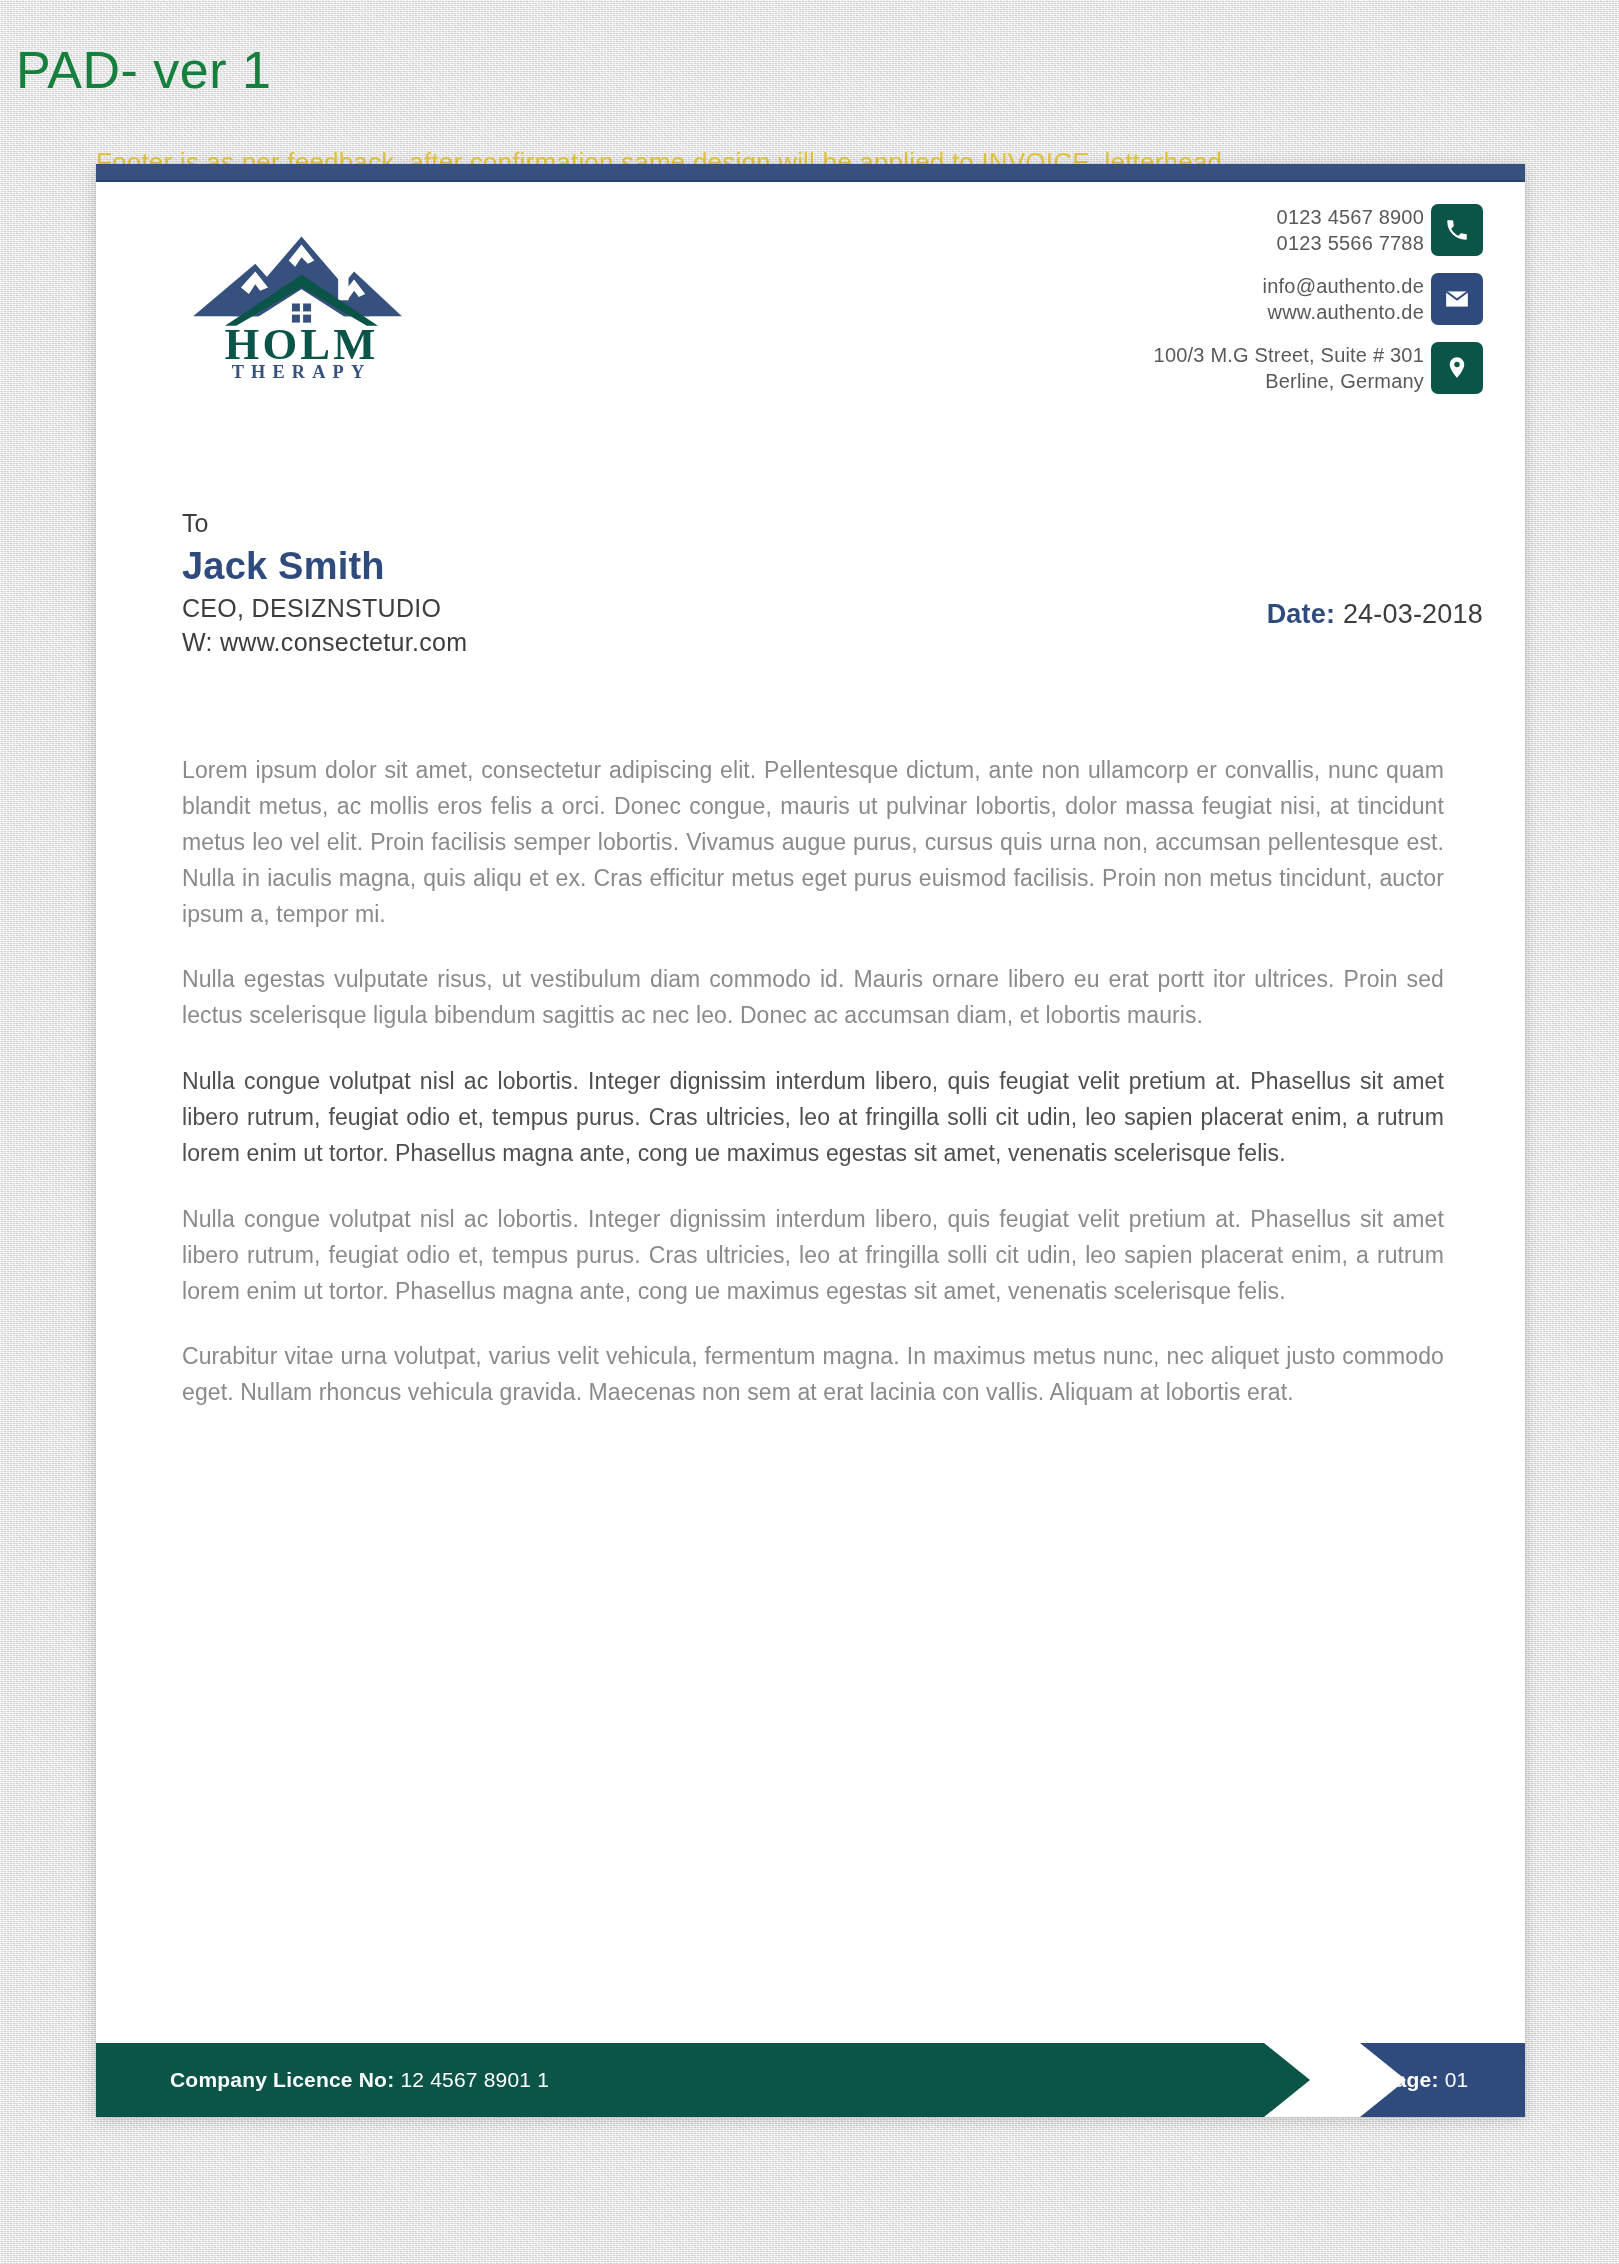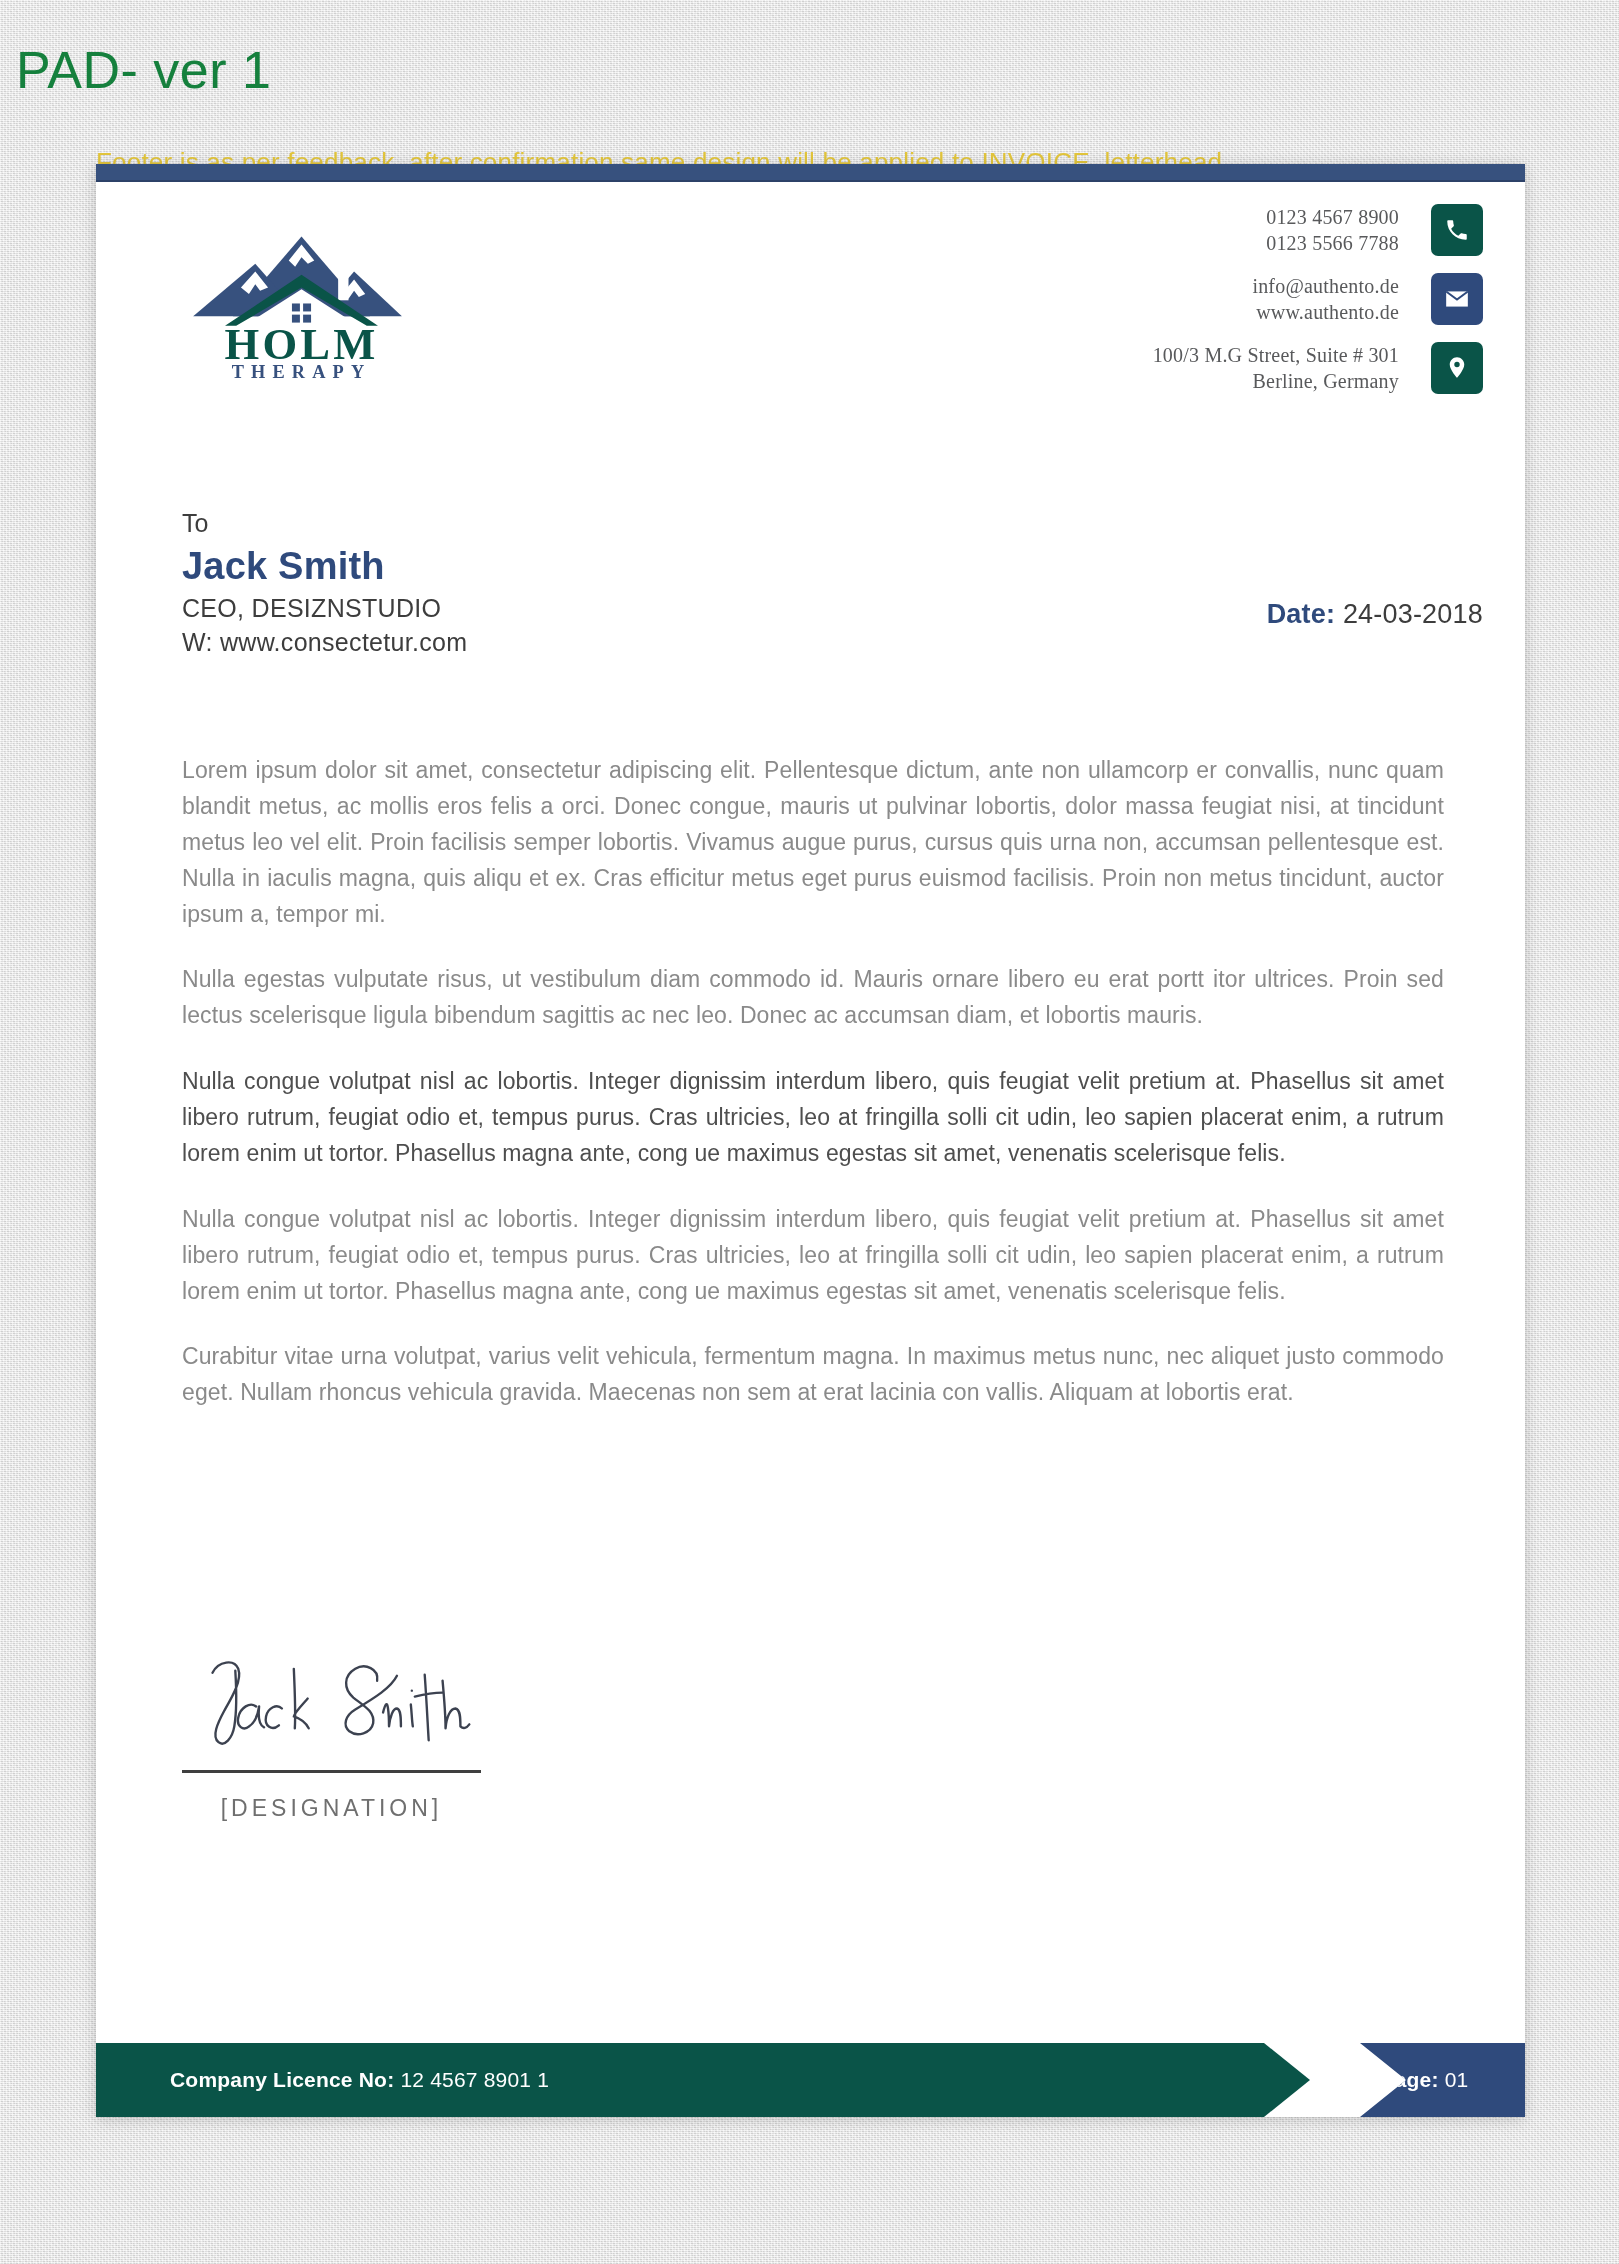--- a/index.html
+++ b/index.html
@@ -87,22 +87,21 @@
     right: 42px;
     top: 22px;
     display: flex;
     flex-direction: column;
     gap: 16px;
   }
   .contact-row {
     display: flex;
     align-items: center;
     justify-content: flex-end;
-    gap: 32px;
-    font-family: Liberation Serif, serif;
+    gap: 7px;
   }
   .contact-lines {
     text-align: right;
     font-size: 20px;
     line-height: 1.32;
     color: #58595b;
     letter-spacing: 0.2px;
   }
   .icon-box {
     width: 52px; height: 52px;
@@ -312,48 +311,20 @@
   </div>
 
   <div class="body-copy">
     <p>Lorem ipsum dolor sit amet, consectetur adipiscing elit. Pellentesque dictum, ante non ullamcorp er convallis, nunc quam blandit metus, ac mollis eros felis a orci. Donec congue, mauris ut pulvinar lobortis, dolor massa feugiat nisi, at tincidunt metus leo vel elit. Proin facilisis semper lobortis. Vivamus augue purus, cursus quis urna non, accumsan pellentesque est. Nulla in iaculis magna, quis aliqu et ex. Cras efficitur metus eget purus euismod facilisis. Proin non metus tincidunt, auctor ipsum a, tempor mi.</p>
     <p>Nulla egestas vulputate risus, ut vestibulum diam commodo id. Mauris ornare libero eu erat portt itor ultrices. Proin sed lectus scelerisque ligula bibendum sagittis ac nec leo. Donec ac accumsan diam, et lobortis mauris.</p>
     <p class="dark">Nulla congue volutpat nisl ac lobortis. Integer dignissim interdum libero, quis feugiat velit pretium at. Phasellus sit amet libero rutrum, feugiat odio et, tempus purus. Cras ultricies, leo at fringilla solli cit udin, leo sapien placerat enim, a rutrum lorem enim ut tortor. Phasellus magna ante, cong ue maximus egestas sit amet, venenatis scelerisque felis.</p>
     <p>Nulla congue volutpat nisl ac lobortis. Integer dignissim interdum libero, quis feugiat velit pretium at. Phasellus sit amet libero rutrum, feugiat odio et, tempus purus. Cras ultricies, leo at fringilla solli cit udin, leo sapien placerat enim, a rutrum lorem enim ut tortor. Phasellus magna ante, cong ue maximus egestas sit amet, venenatis scelerisque felis.</p>
     <p>Curabitur vitae urna volutpat, varius velit vehicula, fermentum magna. In maximus metus nunc, nec aliquet justo commodo eget. Nullam rhoncus vehicula gravida. Maecenas non sem at erat lacinia con vallis. Aliquam at lobortis erat.</p>
   </div>
 
-  <div class="signature">
-    <div class="sig-mark">
-      <svg viewBox="0 0 300 120" xmlns="http://www.w3.org/2000/svg">
-        <g fill="none" stroke="#3c4250" stroke-width="2.4" stroke-linecap="round" stroke-linejoin="round">
-
-          <path d="M30 26c6-12 22-14 26-4 4 11-6 28-14 42-7 13-13 26-6 32 6 5 14-4 16-16 3-18 2-40 1-56"></path>
-
-          <path d="M74 60c-6-5-16 1-18 11-2 9 5 14 11 9 6-4 9-13 10-20-1 10 0 19 5 21"></path>
-
-          <path d="M100 62c-5-5-14-1-16 8-2 10 6 15 13 9"></path>
-
-          <path d="M112 22c1 22 2 44 1 60M126 52c-7 8-13 14-14 18 6 2 12 6 15 12"></path>
-
-          <path d="M196 34c2-12-12-18-22-12-12 7-12 20-2 29 10 8 22 14 20 26-2 10-16 14-24 8-7-6-4-16 6-22 20-12 36-22 42-34"></path>
-
-          <path d="M202 66c2-8 4-12 5-4 1 7 1 14 1 18 1-10 4-18 8-18 4 1 4 10 4 18"></path>
-
-          <path d="M230 58c1 9 1 16 2 22M231 44c0 0 0 0 0 0"></path>
-
-          <path d="M244 28c2 28 3 50 4 66M234 50c12-3 22-4 28-4"></path>
-
-          <path d="M262 34c2 22 3 38 3 48 1-12 5-20 10-20 5 1 5 10 5 18 3 3 6 2 9-2"></path>
-        </g>
-      </svg>
-    </div>
-    <div class="sig-rule"></div>
-    <div class="sig-designation">[DESIGNATION]</div>
-  </div>
 
   <div class="footer">
     <div class="footer-left">
       <b>Company Licence No:</b>&nbsp;<span>12 4567 8901 1</span>
     </div>
     <div class="footer-sep"></div>
     <div class="footer-right">
       <b>Page:</b>&nbsp;<span>01</span>
     </div>
   </div>

